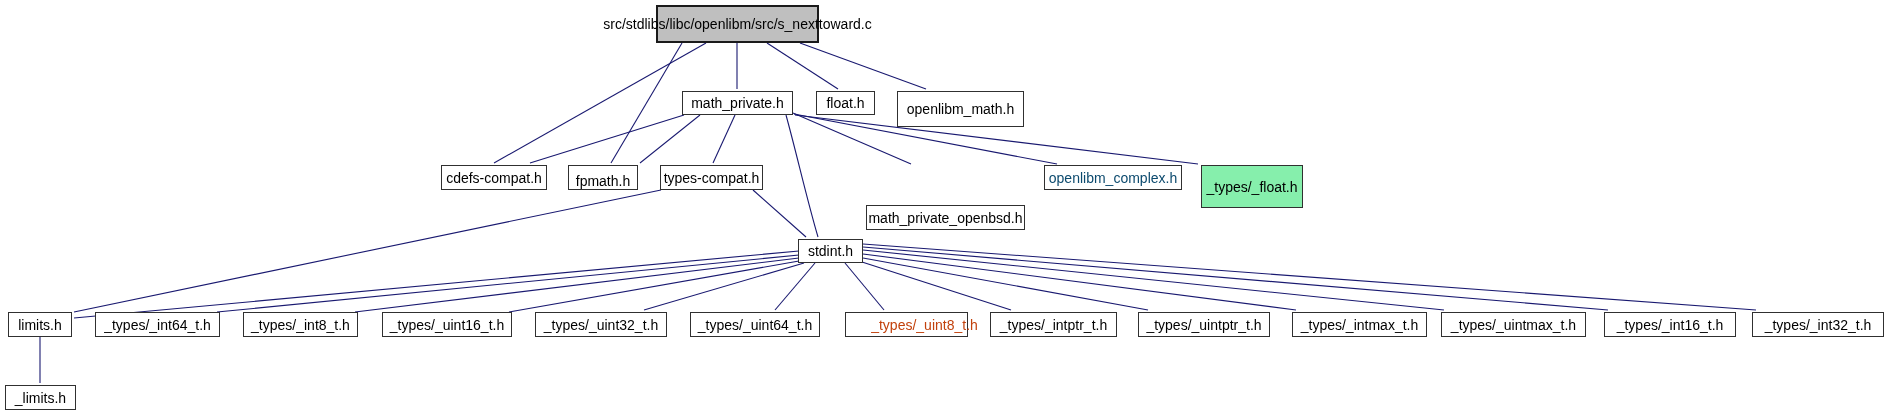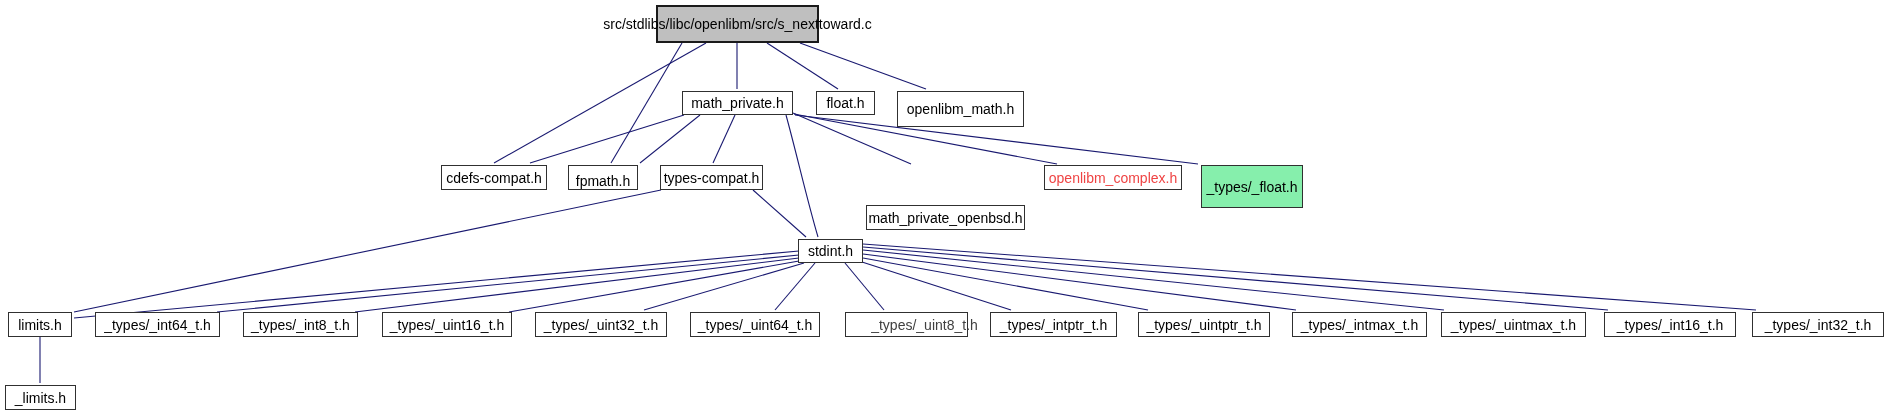--- a/index.html
+++ b/index.html
@@ -92,21 +92,21 @@
       </div>
       <div class="node" style="left: 568px; top: 165px; width: 70px; height: 25px; background: rgb(255, 255, 255); color: rgb(0, 0, 0); border-color: rgb(48, 48, 48); align-items: flex-end;">
         <span>fpmath.h</span>
       </div>
       <div class="node" style="left: 660px; top: 165px; width: 103px; height: 25px; background: rgb(255, 255, 255); color: rgb(0, 0, 0); border-color: rgb(48, 48, 48);">
         <span>types-compat.h</span>
       </div>
       <div class="node" style="left: 866px; top: 165px; width: 159px; height: 25px; background: rgb(255, 255, 255); color: rgb(0, 0, 0); border-color: rgb(48, 48, 48); margin-top: 40px;">
         <span>math_private_openbsd.h</span>
       </div>
-      <div class="node" style="left: 1044px; top: 165px; width: 138px; height: 25px; background: rgb(255, 255, 255); color: #ef4444; border-color: rgb(48, 48, 48);">
+      <div class="node" style="left: 1044px; top: 165px; width: 138px; height: 25px; background: rgb(255, 255, 255); color: #0c4a6e; border-color: rgb(48, 48, 48);">
         <span>openlibm_complex.h</span>
       </div>
       <div class="node" style="left: 1201px; top: 165px; width: 102px; height: 43px; background: #86efac; color: rgb(0, 0, 0); border-color: rgb(48, 48, 48);">
         <span>_types/_float.h</span>
       </div>
       <div class="node" style="left: 798px; top: 239px; width: 65px; height: 24px; background: rgb(255, 255, 255); color: rgb(0, 0, 0); border-color: rgb(48, 48, 48);">
         <span>stdint.h</span>
       </div>
       <div class="node" style="left: 8px; top: 312px; width: 64px; height: 25px; background: rgb(255, 255, 255); color: rgb(0, 0, 0); border-color: rgb(48, 48, 48);">
         <span>limits.h</span>
@@ -119,21 +119,21 @@
       </div>
       <div class="node" style="left: 382px; top: 312px; width: 130px; height: 25px; background: rgb(255, 255, 255); color: rgb(0, 0, 0); border-color: rgb(48, 48, 48);">
         <span>_types/_uint16_t.h</span>
       </div>
       <div class="node" style="left: 535px; top: 312px; width: 132px; height: 25px; background: rgb(255, 255, 255); color: rgb(0, 0, 0); border-color: rgb(48, 48, 48);">
         <span>_types/_uint32_t.h</span>
       </div>
       <div class="node" style="left: 690px; top: 312px; width: 130px; height: 25px; background: rgb(255, 255, 255); color: rgb(0, 0, 0); border-color: rgb(48, 48, 48);">
         <span>_types/_uint64_t.h</span>
       </div>
-      <div class="node" style="left: 845px; top: 312px; width: 123px; height: 25px; background: rgb(255, 255, 255); color: #404040; border-color: rgb(48, 48, 48); padding-left: 36px;">
+      <div class="node" style="left: 845px; top: 312px; width: 123px; height: 25px; background: rgb(255, 255, 255); color: #c2410c; border-color: rgb(48, 48, 48); padding-left: 36px;">
         <span>_types/_uint8_t.h</span>
       </div>
       <div class="node" style="left: 990px; top: 312px; width: 127px; height: 25px; background: rgb(255, 255, 255); color: rgb(0, 0, 0); border-color: rgb(48, 48, 48);">
         <span>_types/_intptr_t.h</span>
       </div>
       <div class="node" style="left: 1138px; top: 312px; width: 132px; height: 25px; background: rgb(255, 255, 255); color: rgb(0, 0, 0); border-color: rgb(48, 48, 48);">
         <span>_types/_uintptr_t.h</span>
       </div>
       <div class="node" style="left: 1292px; top: 312px; width: 135px; height: 25px; background: rgb(255, 255, 255); color: rgb(0, 0, 0); border-color: rgb(48, 48, 48);">
         <span>_types/_intmax_t.h</span>

